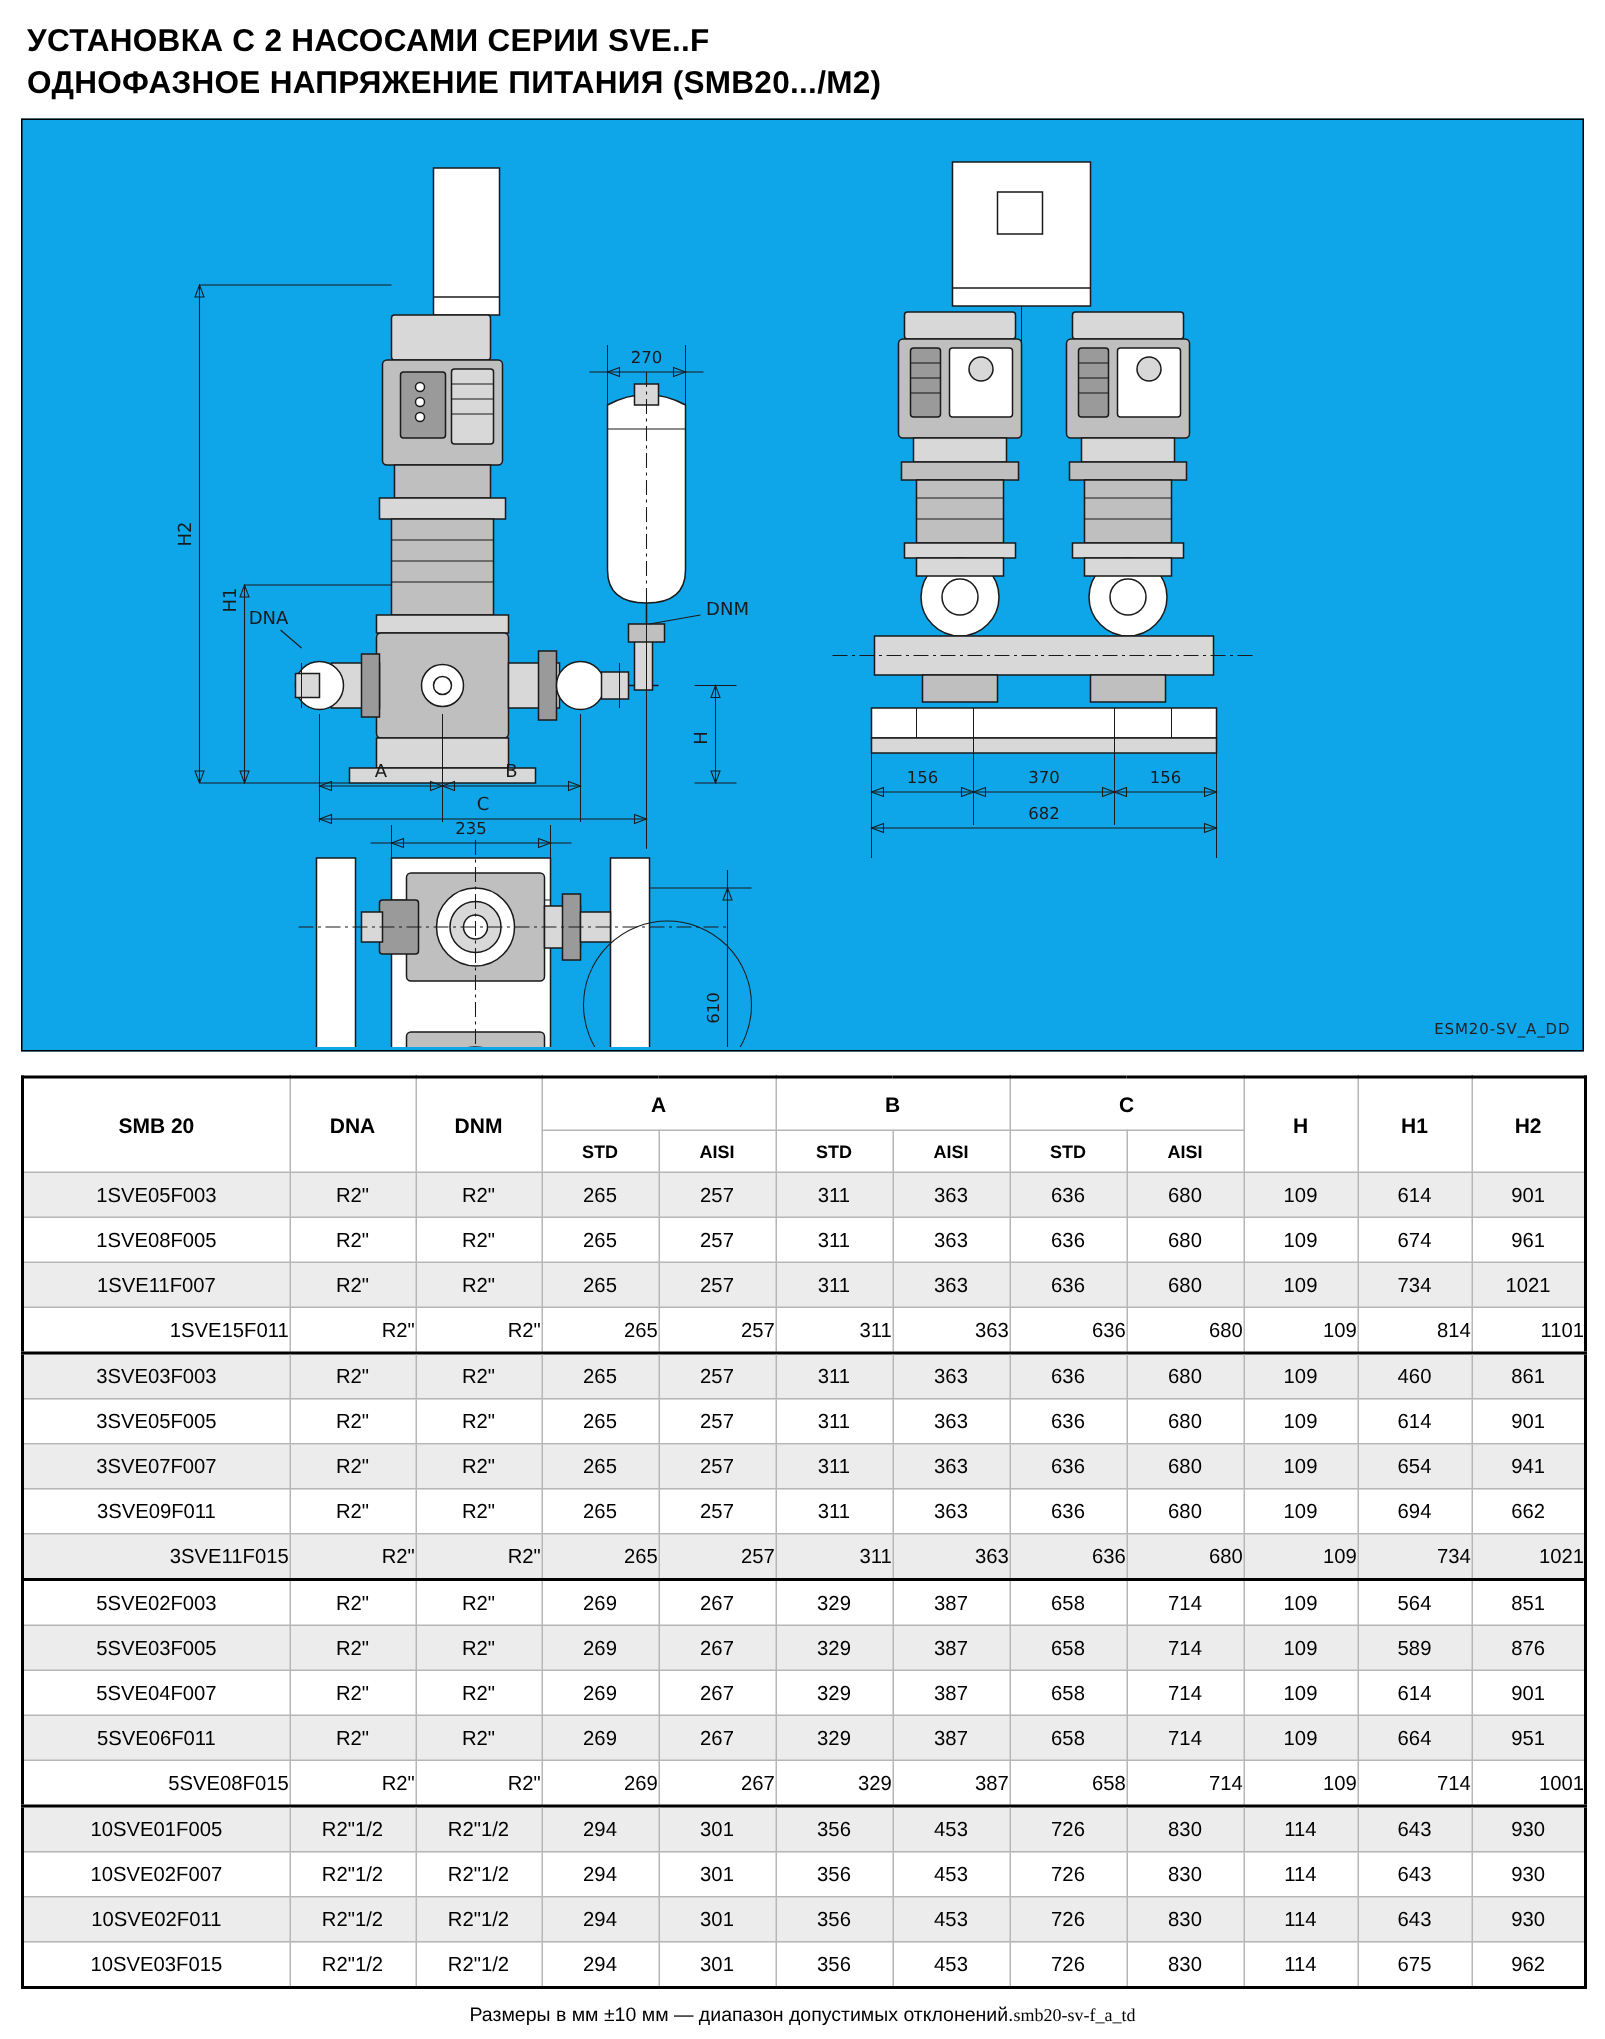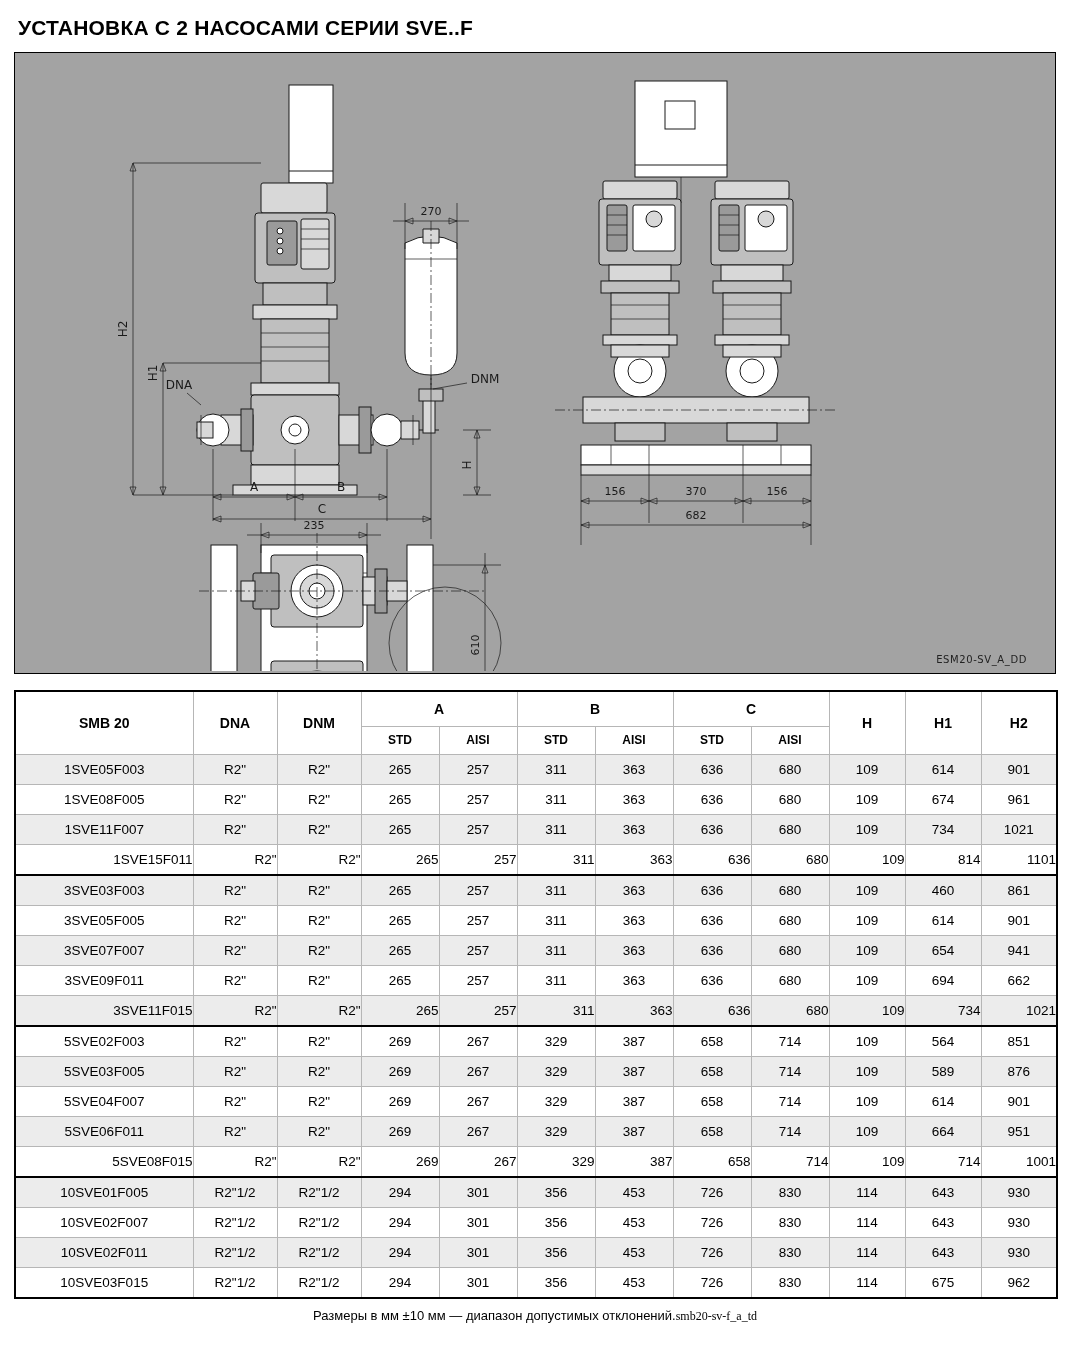--- a/index.html
+++ b/index.html
@@ -34,26 +34,26 @@
     letter-spacing: 0.2px;
     line-height: 1.32;
     white-space: nowrap;
   }
   
   .drawing-frame {
     position: relative;
     margin-top: 10px;
     height: 620px;
     border: 1px solid #000;
-    background: #a3a3a3;
+    background: #0ea5e9;
     overflow: hidden;
   }
   .drawing-code {
     position: absolute;
-    right: 28px;
+    right: 8px;
     bottom: 8px;
     font-size: 10px;
     letter-spacing: 0.6px;
     color: #222;
     font-family: "DejaVu Sans", sans-serif;
   }
   svg.cad { display:block; }
   .ln { stroke:#1a1a1a; stroke-width:1; fill:none; }
   .lnt { stroke:#1a1a1a; stroke-width:0.7; fill:none; }
   .dim { stroke:#1a1a1a; stroke-width:0.7; fill:none; }
@@ -111,20 +111,21 @@
     font-family: Liberation Serif, serif;
   }
 </style>
 </head>
 <body>
 
 <div class="page">
 
   <div class="title-block">
     <div class="title-line">УСТАНОВКА С 2 НАСОСАМИ СЕРИИ SVE..F</div>
+    <div class="title-line">ОДНОФАЗНОЕ НАПРЯЖЕНИЕ ПИТАНИЯ (SMB20.../M2)</div>
   </div>
 
   <div class="drawing-frame">
     <svg class="cad" width="1040" height="618" viewBox="0 0 1040 618">
 
       <g>
 
         <rect class="fillw" x="274" y="32" width="44" height="98"></rect>
         <line class="ln" x1="274" y1="118" x2="318" y2="118"></line>
         <line class="lnt" x1="296" y1="130" x2="296" y2="160"></line>

